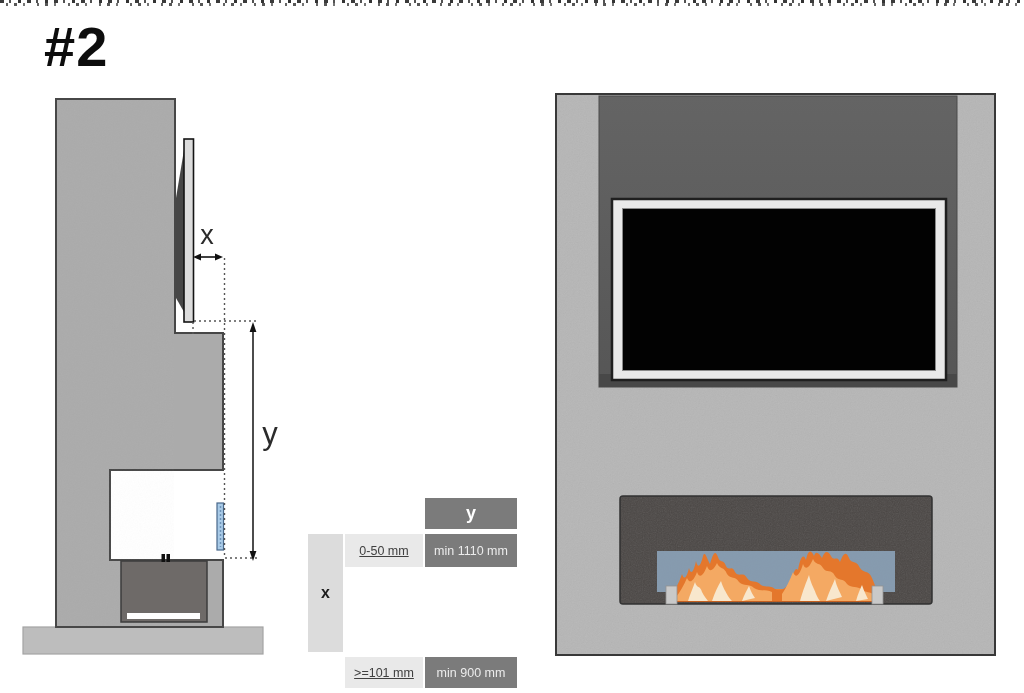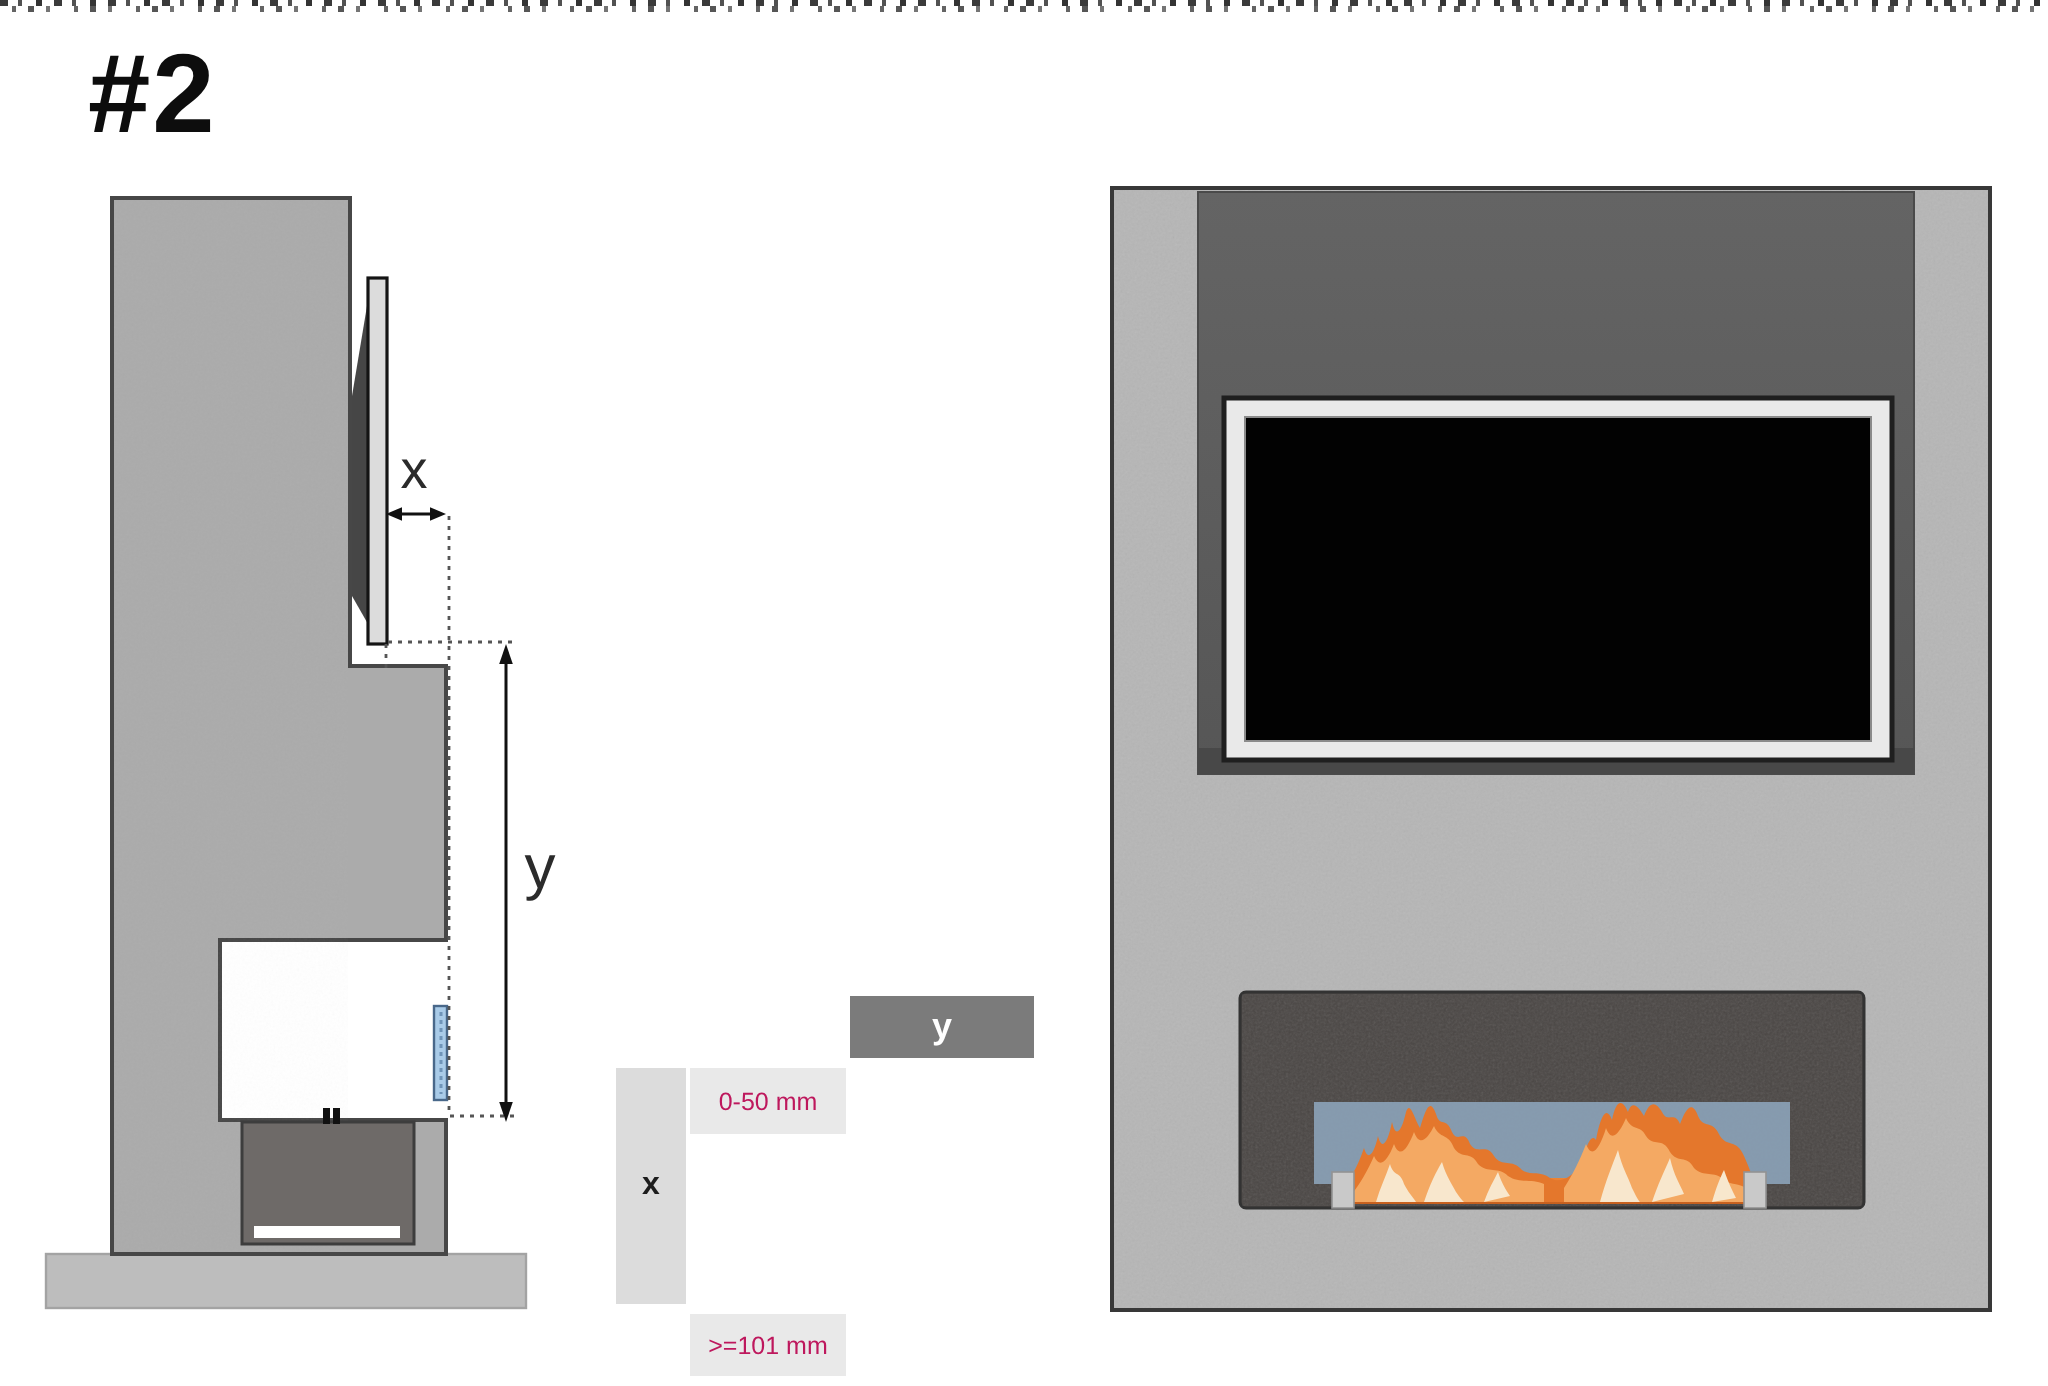--- a/index.html
+++ b/index.html
@@ -25,21 +25,21 @@
     letter-spacing:1px;
   }
   .dim-label{position:absolute;color:#2b2b2b;text-align:center;width:34px;}
   .dim-x{left:190px;top:220px;font-size:27px;font-weight:500;}
   .dim-y{left:253px;top:416px;font-size:31px;font-weight:400;}
 
   
   .tcell{position:absolute;display:flex;align-items:center;justify-content:center;box-sizing:border-box;}
   .cell-dark{background:var(--table-header-dark,#7b7b7b);color:#ececec;}
   .cell-light{background:var(--table-cell-light,#dcdcdc);color:#2a2a2a;}
-  .cell-lighter{background:var(--table-cell-lighter,#e9e9e9);color:#be185d;}
+  .cell-lighter{background:var(--table-cell-lighter,#e9e9e9);color:#404040;text-decoration:underline;}
   .t-head-y{left:425px;top:498px;width:92px;height:31px;font-size:18px;font-weight:700;color:#ffffff;}
   .t-head-x{left:308px;top:534px;width:35px;height:118px;font-size:16px;font-weight:700;color:#1d1d1d;}
   .t-mid{left:345px;width:78px;font-size:12.5px;}
   .t-right{left:425px;width:92px;font-size:12.5px;}
   .row1{top:534px;height:33px;}
   .row2{top:570px;height:48px;}
   .row3{top:621px;height:31px;margin-top:36px;}
 
   
   .flame-dark{fill:var(--flame-orange,#e4772c);}
@@ -159,14 +159,16 @@
 
   <div class="dim-label dim-x">x</div>
   <div class="dim-label dim-y">y</div>
 
   <div class="tcell cell-dark t-head-y">y</div>
   <div class="tcell cell-light t-head-x">x</div>
 
   <div class="tcell cell-lighter t-mid row1">0-50 mm</div>
   <div class="tcell cell-lighter t-mid row3">&gt;=101 mm</div>
 
+  <div class="tcell cell-dark t-right row1">min 1110 mm</div>
+  <div class="tcell cell-dark t-right row3">min 900 mm</div>
 
 </div>
 
 </body></html>

